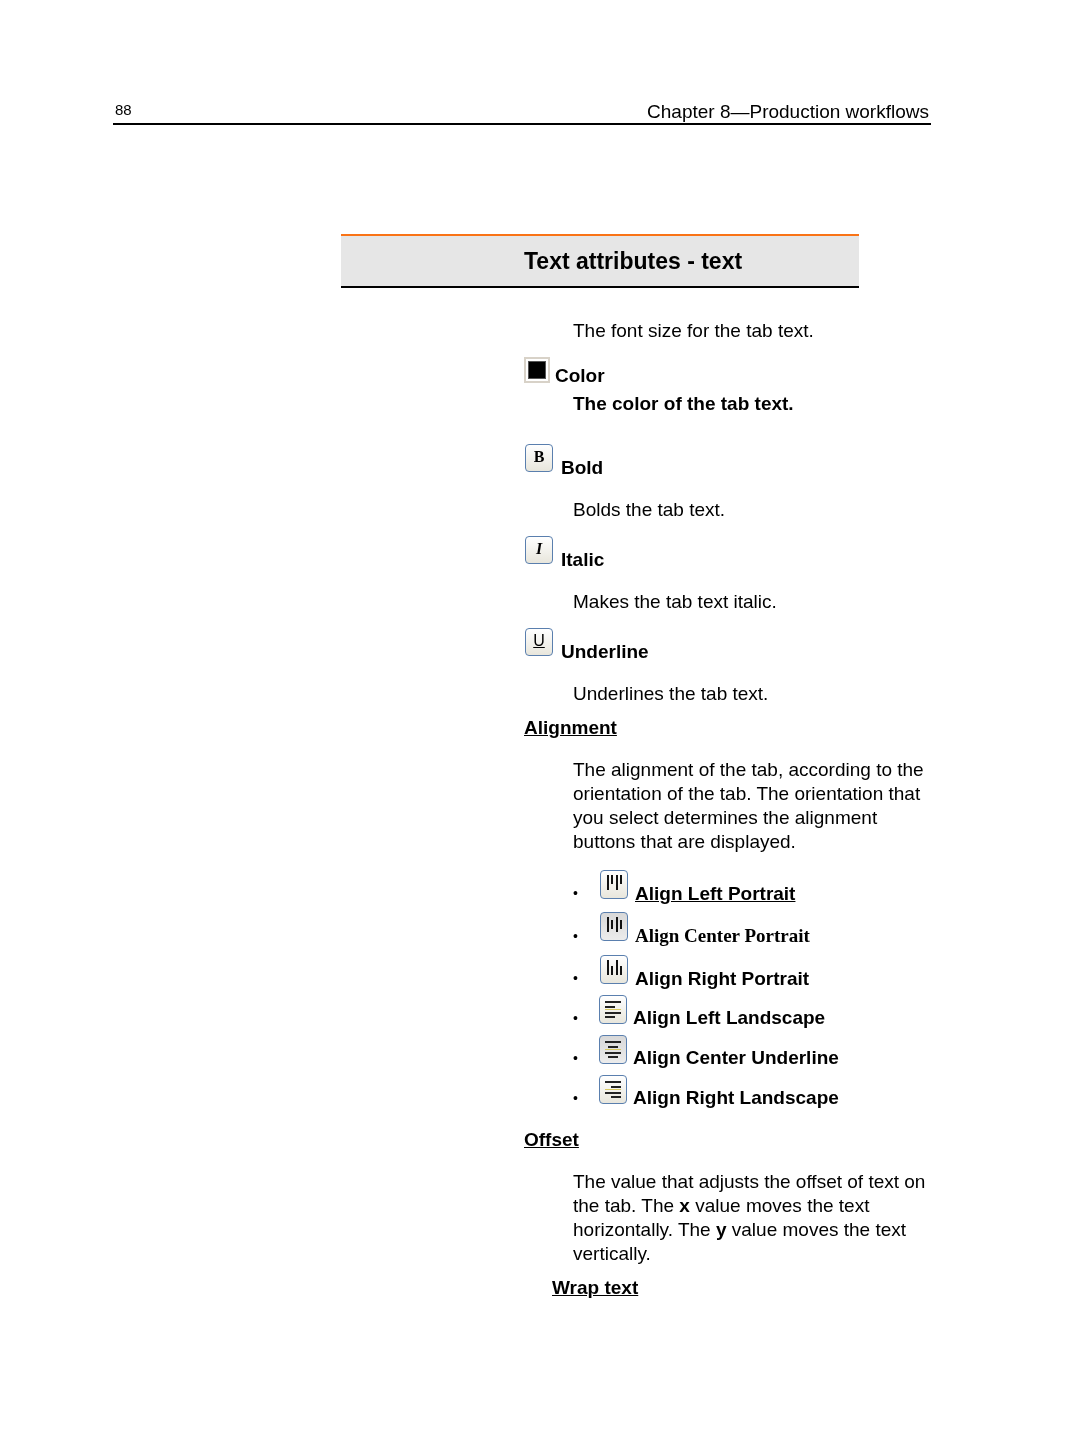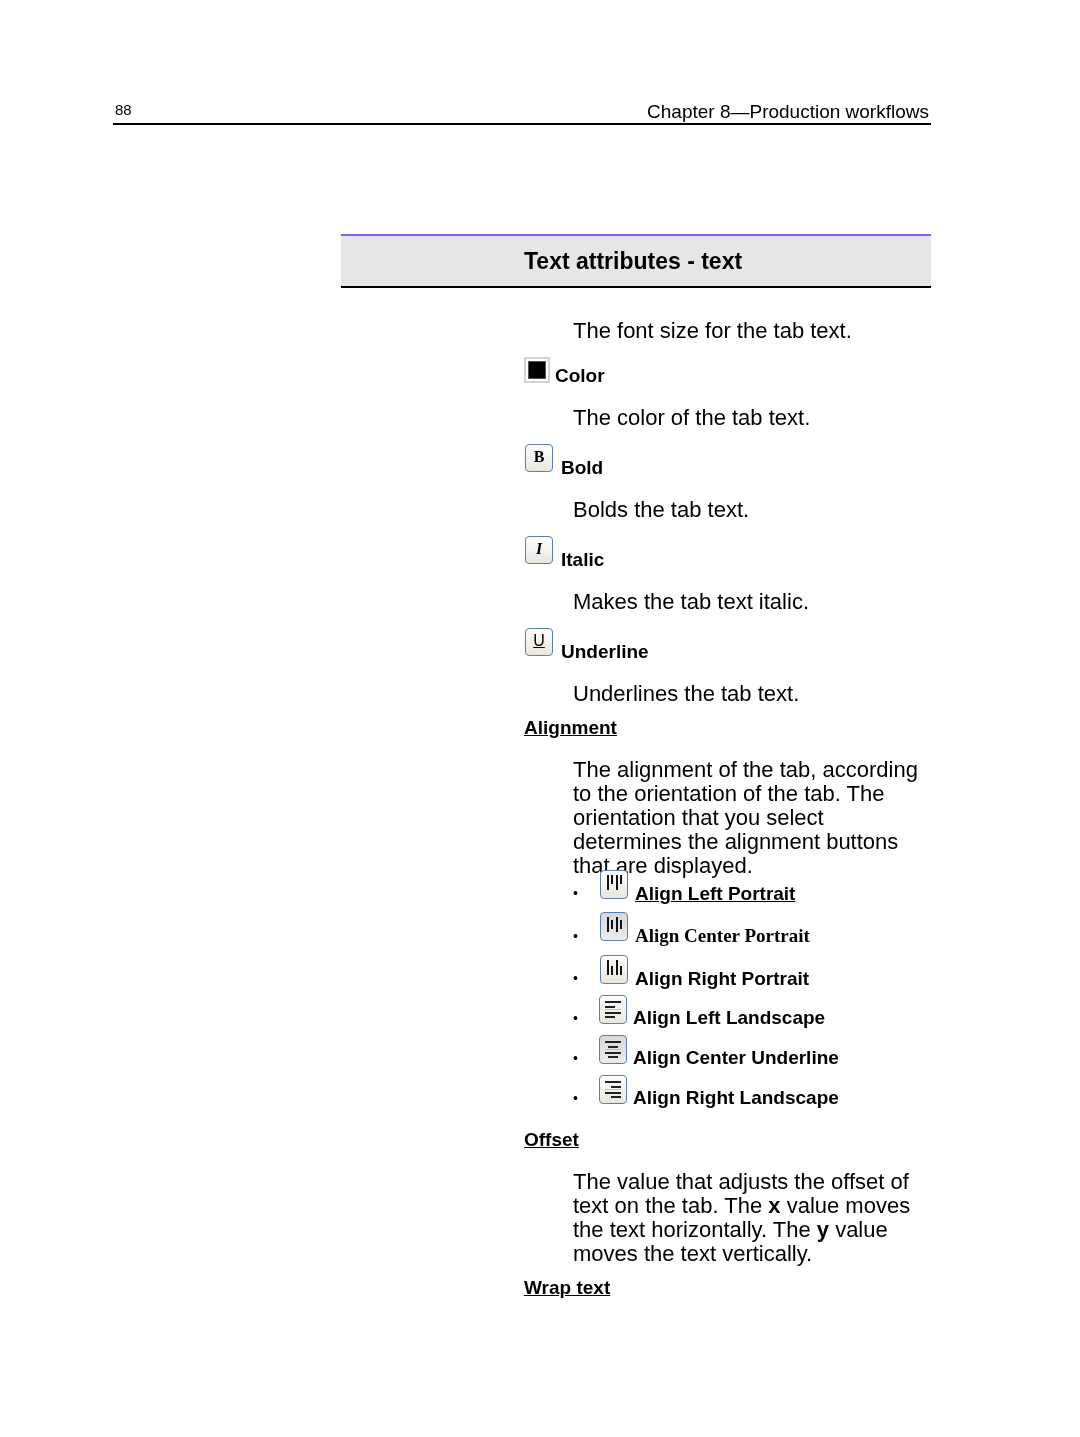--- a/index.html
+++ b/index.html
@@ -2,25 +2,25 @@
 <html><head>
 <meta charset="utf-8">
 <style>
   html, body { margin:0; padding:0; background:#ffffff; }
   body { width:1080px; height:1437px; position:relative; overflow:hidden;
          font-family:"Liberation Sans", sans-serif; color:#000; }
   .page-num { position:absolute; left:115px; top:101px; font-size:15px; }
   .chapter { position:absolute; right:151px; top:101px; font-size:19px; }
   .header-rule { position:absolute; left:113px; top:123px; width:818px; height:2px; background:#000; }
 
-  .title-box { position:absolute; left:341px; top:234px; width:590px; height:50px;
-               background:#e6e6e6; border-top:2px solid #8b5cf6; border-bottom:2px solid #000; }
+  .title-box { position:absolute; left:341px; top:234px; width:518px; height:50px;
+               background:#e6e6e6; border-top:2px solid #f97316; border-bottom:2px solid #000; }
   .title-box h1 { margin:0; position:absolute; left:183px; top:12px; font-size:23px; font-weight:bold; }
 
-  .para { position:absolute; left:573px; font-size:22px; line-height:24px; width:360px; }
+  .para { position:absolute; left:573px; font-size:19px; line-height:24px; width:360px; }
   .heading { position:absolute; left:524px; font-size:19px; font-weight:bold;text-decoration:underline; }
   .iconhead { position:absolute; font-size:19px; font-weight:bold; }
 
   .btn-icon { position:absolute; width:26px; height:26px; box-sizing:border-box;
               border:1px solid #5a7fae; border-radius:4px;
               background:linear-gradient(#ffffff, #e8e6dc); }
   .btn-icon.pressed { background:linear-gradient(#d8d8d8, #ececec); }
   .color-swatch { position:absolute; width:26px; height:26px; box-sizing:border-box;
                   border:2px solid #d8d2c8; background:#fff; }
   .color-swatch .inner { position:absolute; left:2px; top:2px; width:18px; height:18px; background:#000;
@@ -47,21 +47,21 @@
 <div class="title-box">
   <h1>Text attributes - text</h1>
 </div>
 
 <div class="para" style="top:319px;">The font size for the tab text.</div>
 
 <div class="color-swatch" style="left:524px;top:357px;">
   <div class="inner" style="background: rgb(0, 0, 0);"></div>
 </div>
 <div class="iconhead" style="left:555px;top:365px;">Color</div>
-<div class="para" style="top:406px;">The color of the tab text.</div>
+<div class="para" style="top:392px;font-weight:bold;">The color of the tab text.</div>
 
 <div class="btn-icon" style="left:525px;top:444px;width:28px;height:28px;">
   <span class="glyph">B</span>
 </div>
 <div class="iconhead" style="left:561px;top:457px;">Bold</div>
 <div class="para" style="top:498px;">Bolds the tab text.</div>
 
 <div class="btn-icon" style="left:525px;top:536px;width:28px;height:28px;">
   <span class="glyph ital">I</span>
 </div>
@@ -142,13 +142,13 @@
       <span class="y" style="left:5px;top:13px;width:16px"></span>
       <span style="left:5px;top:16px;width:16px"></span>
       <span style="left:11px;top:20px;width:10px"></span>
     </div>
 </div>
 <div class="bullet-label" style="left:633px;top:1087px;">Align Right Landscape</div>
 
 <div class="heading" style="top:1129px;">Offset</div>
 <div class="para" style="top:1170px;"><span>The value that adjusts the offset of text on the tab. The </span><b>x</b><span> value moves the text horizontally. The </span><b>y</b><span> value moves the text vertically.</span></div>
 
-<div class="heading" style="top:1277px;">Wrap text</div>
+<div class="heading" style="top:1277px;margin-left:28px;">Wrap text</div>
 
 </body></html>

